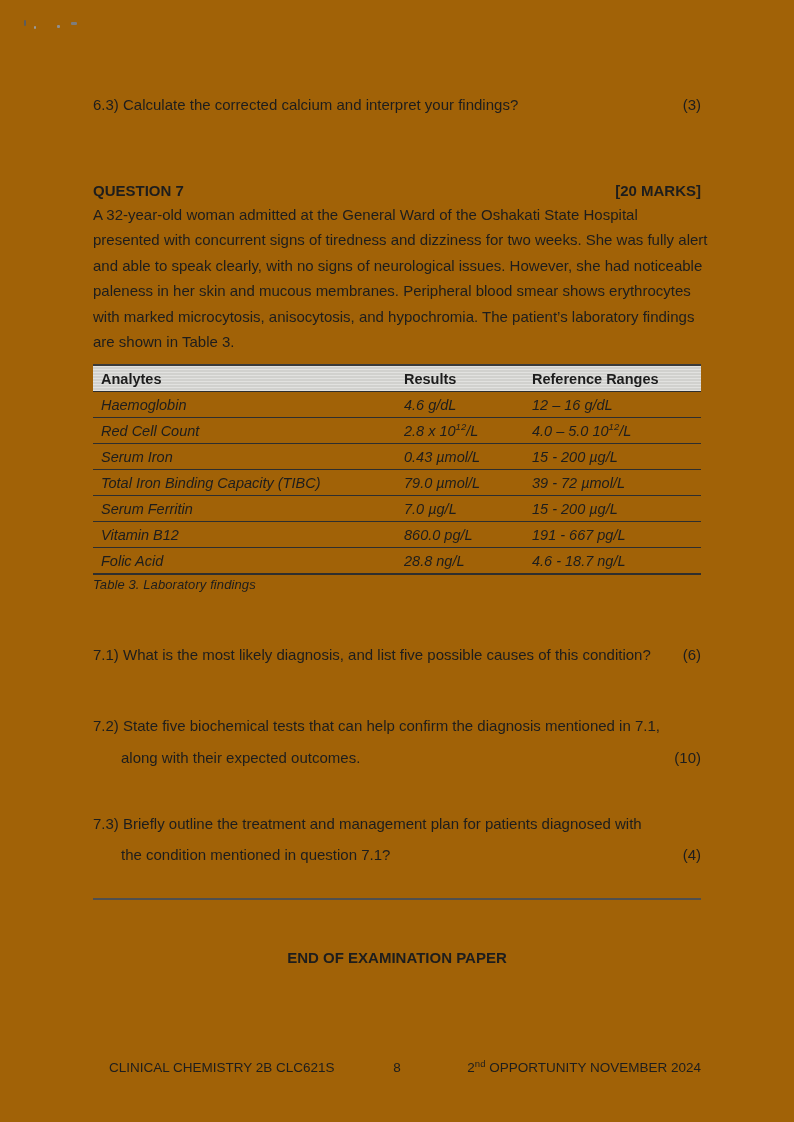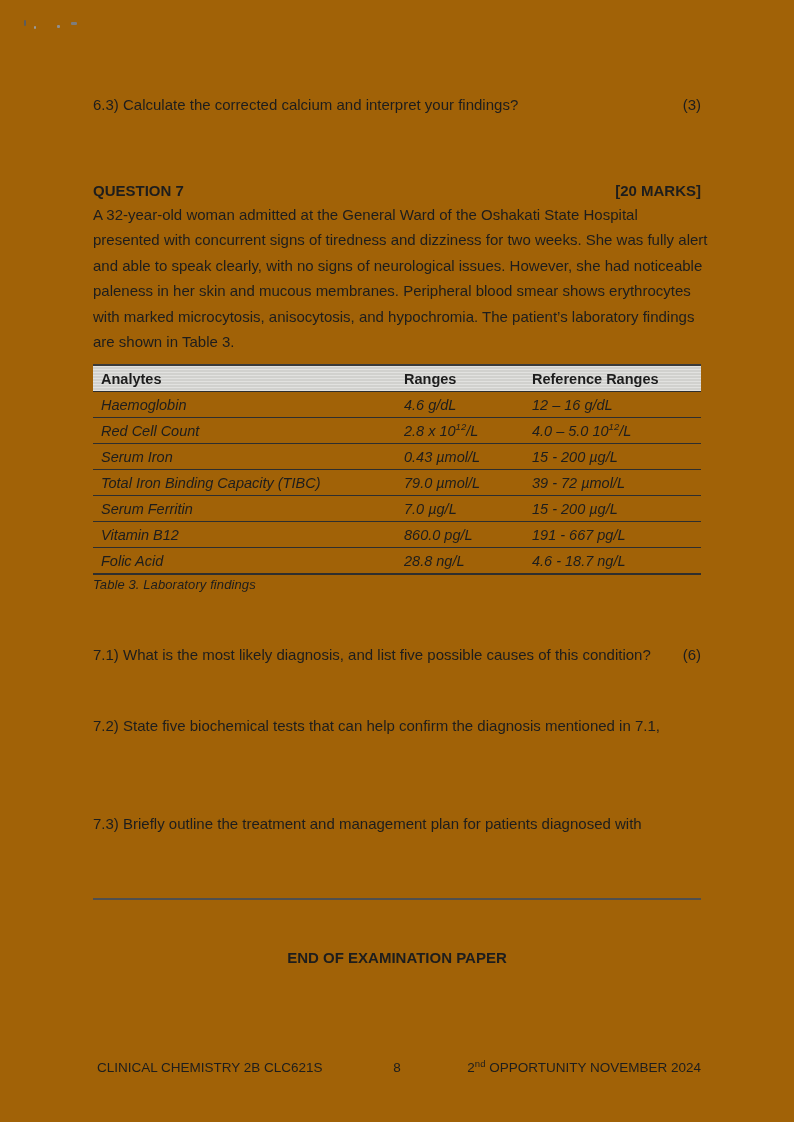--- a/index.html
+++ b/index.html
@@ -52,21 +52,21 @@
   }
   table.lab-table tbody tr:last-child td{border-bottom:none;}
   sup{font-size:9.5px;line-height:0;vertical-align:super;}
 
   .caption{font-size:13px;font-style:italic;letter-spacing:.1px;}
   .indent{padding-left:28px;}
   .hr{height:2px;background:var(--rule);}
   .center{text-align:center;white-space:nowrap;}
 
   .footer{font-size:13.5px;height:18px;}
-  .footer .f-left{position:absolute;left:4px;top:0;white-space:nowrap;}
+  .footer .f-left{position:absolute;left:16px;top:0;white-space:nowrap;}
   .footer .f-page{position:absolute;left:50%;transform:translateX(-50%);top:0;}
   .footer .f-right{position:absolute;right:0;top:0;white-space:nowrap;text-align:right;}
 </style>
 </head>
 <body>
 
 <div class="page">
 
   <i class="speck" style="left:24px;top:20px;width:2px;height:6px;background:#5c5c5c;"></i>
   <i class="speck" style="left:34px;top:26px;width:2px;height:3px;background:#9a9a9a;"></i>
@@ -94,21 +94,21 @@
 
   <table class="lab-table">
     <colgroup>
         <col>
         <col>
         <col>
       </colgroup>
     <thead>
       <tr>
         <th>Analytes</th>
-        <th>Ranges</th>
+        <th>Results</th>
         <th>Reference Ranges</th>
       </tr>
     </thead>
     <tbody id="lab-table-body">
         <tr>
           <td>Haemoglobin</td>
           <td>4.6 g/dL</td>
           <td>12 – 16 g/dL</td>
         </tr>
         <tr>
@@ -147,23 +147,31 @@
   <div class="abs caption" style="top:577px">Table 3. Laboratory findings</div>
 
   <div class="abs q-row" style="top:645px">
     <span class="nowrap">7.1) What is the most likely diagnosis, and list five possible causes of this condition?</span>
     <span class="marks">(6)</span>
   </div>
 
   <div class="abs q-row" style="top:716px">
     <span class="nowrap">7.2) State five biochemical tests that can help confirm the diagnosis mentioned in 7.1,</span>
   </div>
+  <div class="abs q-row" style="top:748px">
+    <span class="nowrap indent">along with their expected outcomes.</span>
+    <span class="marks">(10)</span>
+  </div>
 
   <div class="abs q-row" style="top:814px">
     <span class="nowrap">7.3) Briefly outline the treatment and management plan for patients diagnosed with</span>
+  </div>
+  <div class="abs q-row" style="top:845px">
+    <span class="nowrap indent">the condition mentioned in question 7.1?</span>
+    <span class="marks">(4)</span>
   </div>
 
   <div class="abs hr" style="top:898px"></div>
 
   <div class="abs center bold" style="top:949px;font-size:15px;">END OF EXAMINATION PAPER</div>
 
   <div class="abs footer" style="top:1060px">
     <span class="f-left">CLINICAL CHEMISTRY 2B CLC621S</span>
     <span class="f-page">8</span>
     <span class="f-right"><span>2</span><sup>nd</sup><span> OPPORTUNITY NOVEMBER 2024</span></span>

